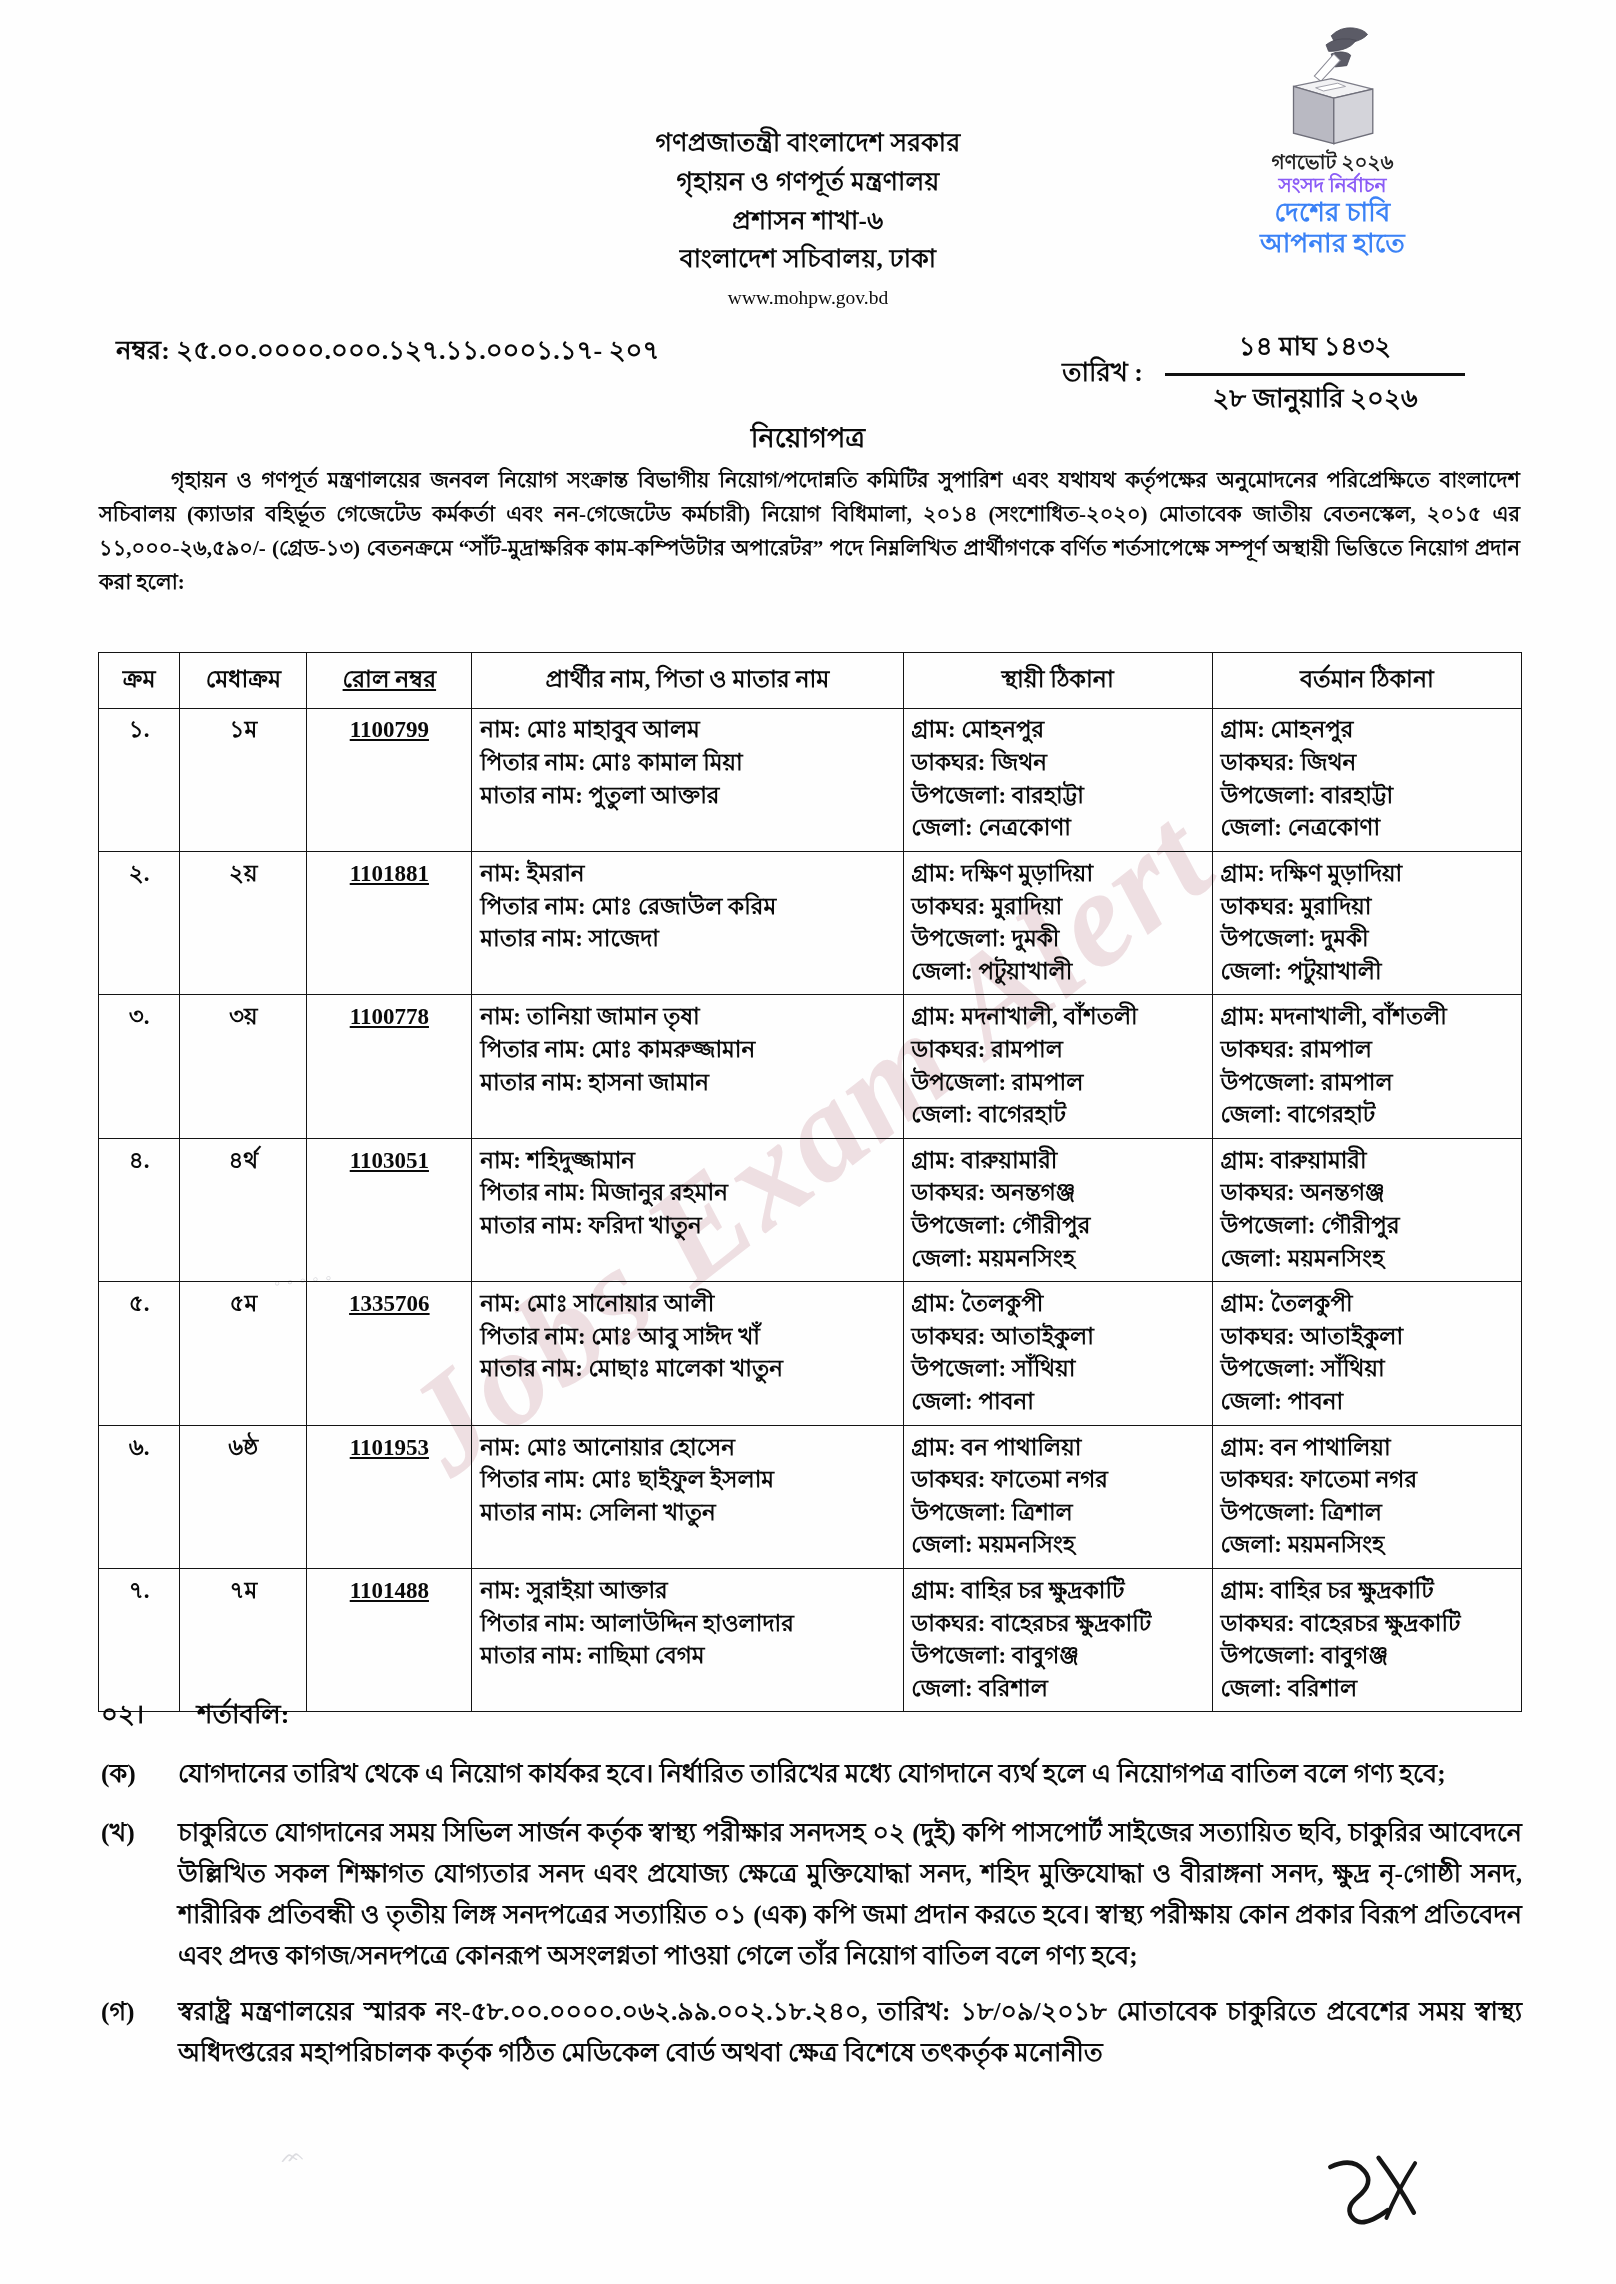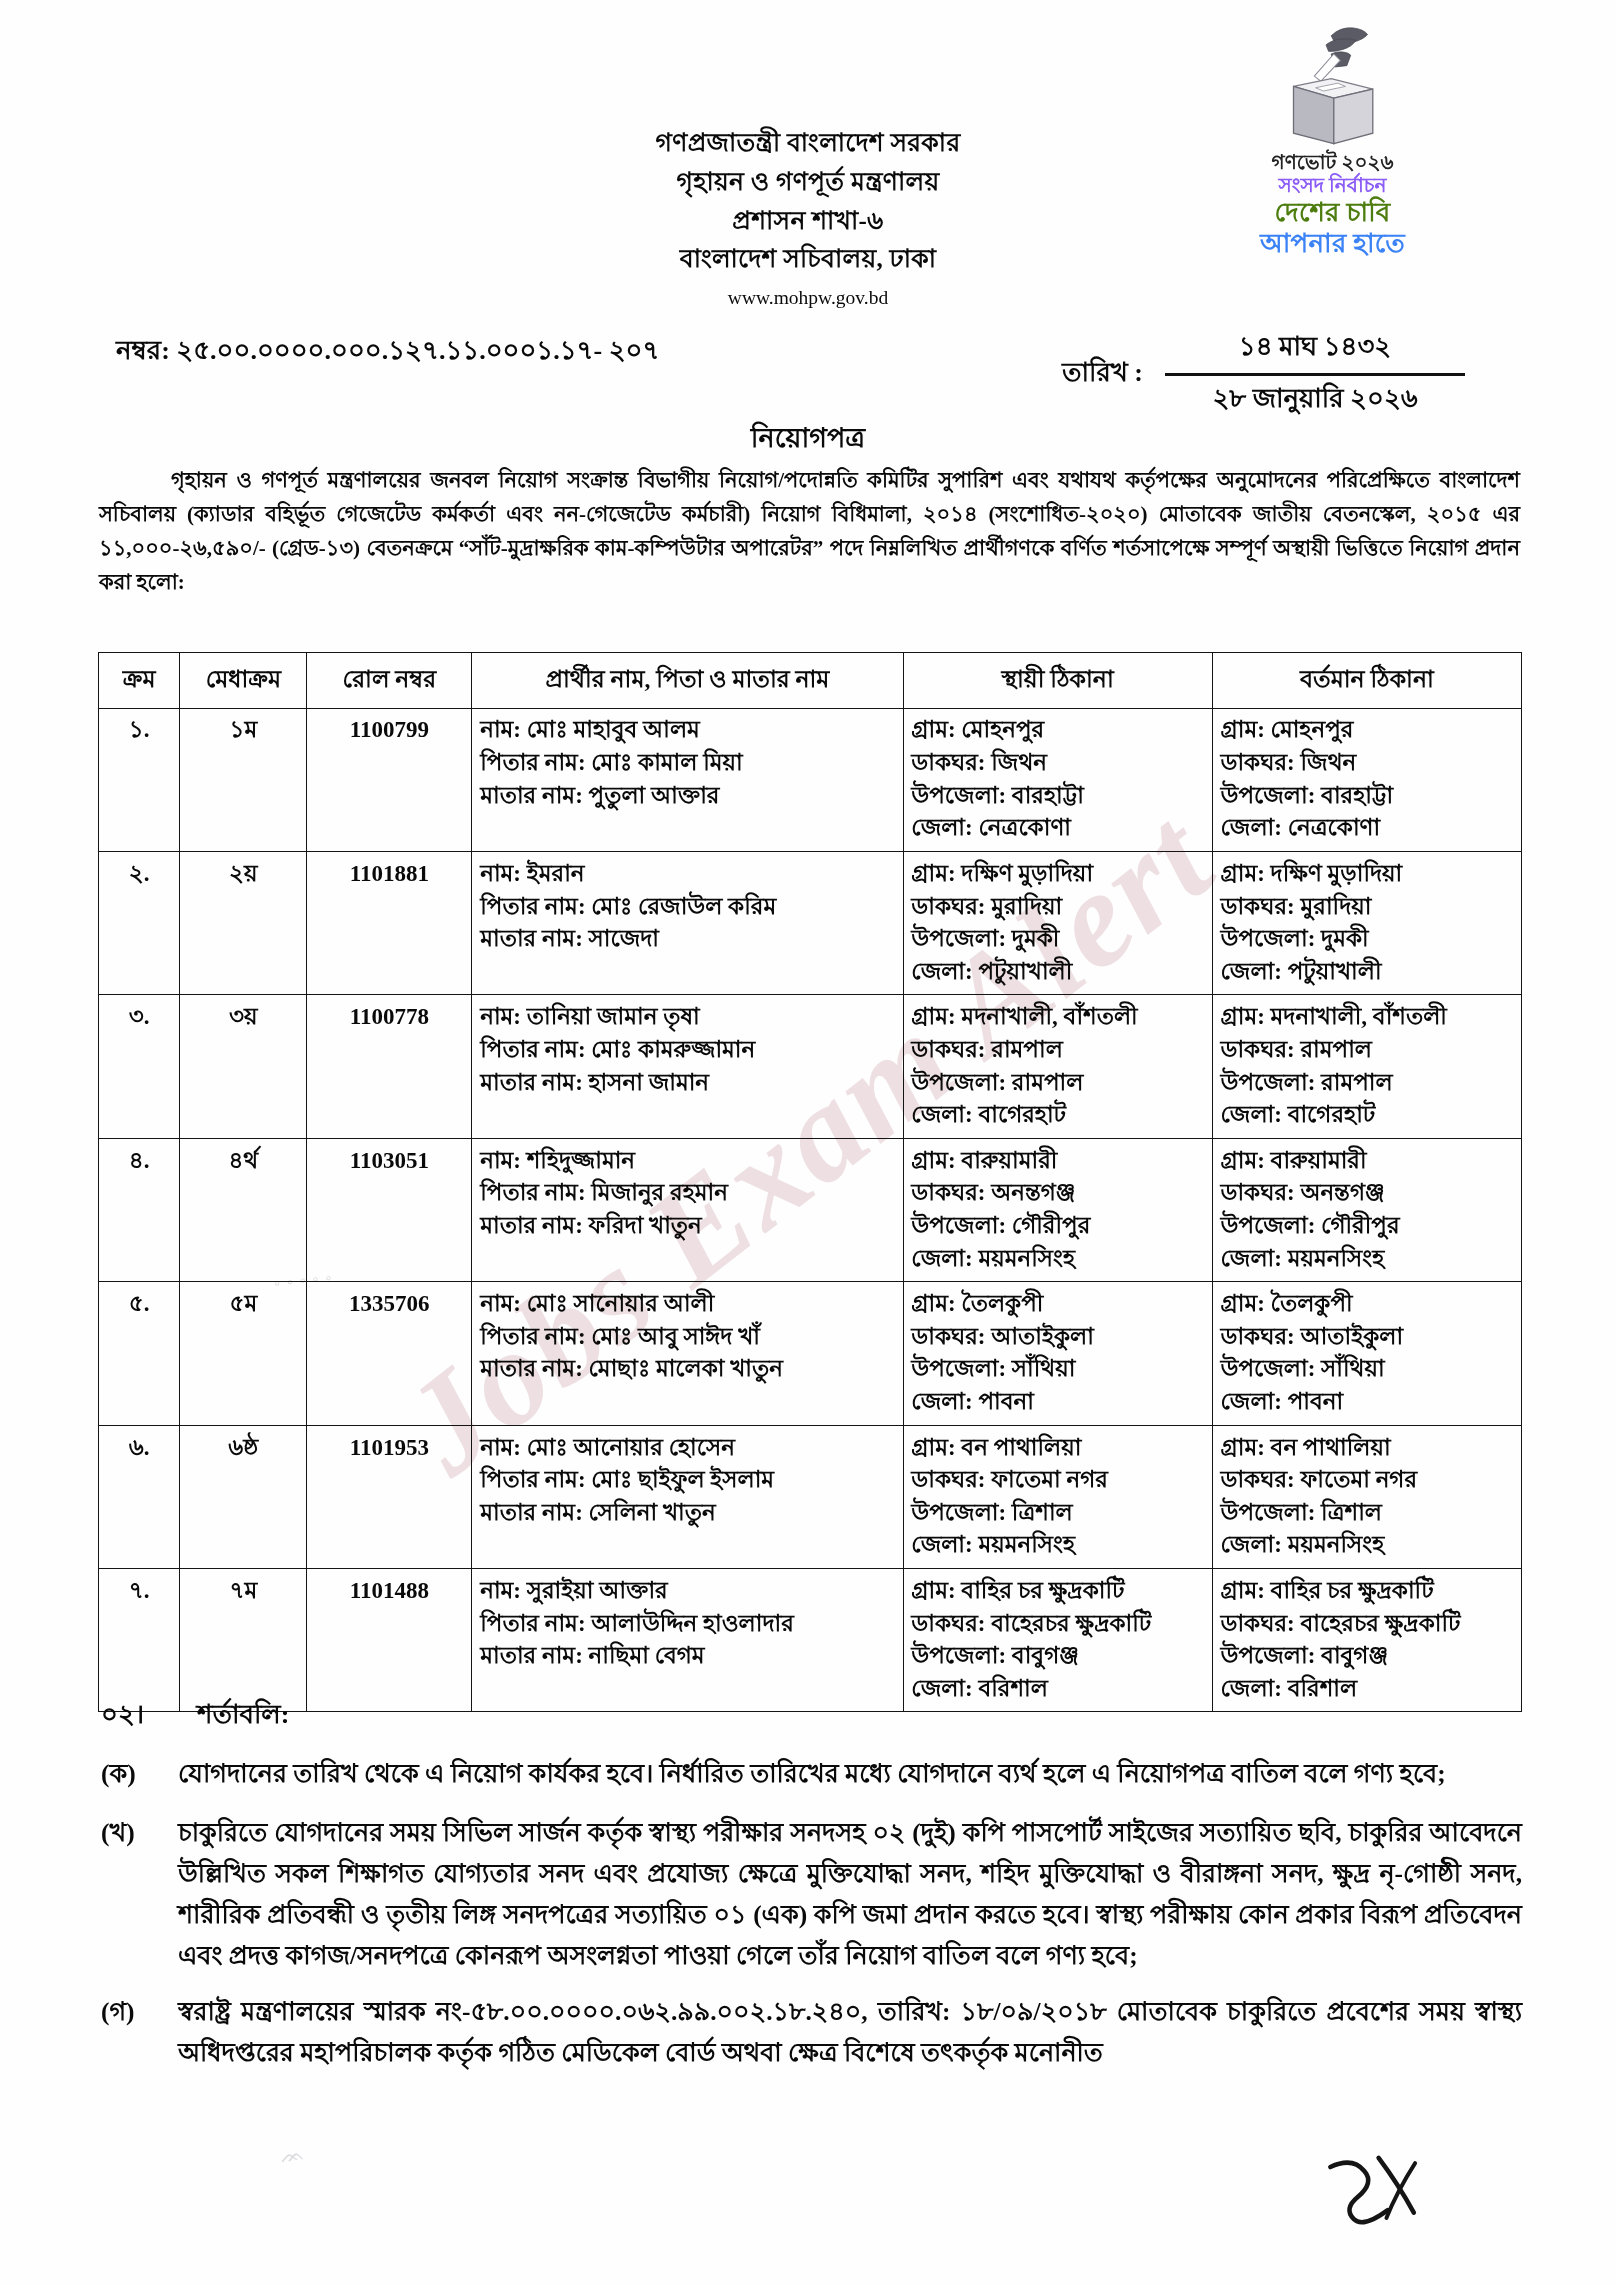--- a/index.html
+++ b/index.html
@@ -33,21 +33,21 @@
   }
   .gov-line{font-size:25px;font-weight:700;letter-spacing:0.3px;}
   .gov-url{font-size:19.5px;margin-top:3.9px;font-family:"Liberation Serif",serif;}
 
   
   .emblem{position:absolute;left:1202px;top:16.3px;width:261px;height:261px;text-align:center;}
   .emblem svg{display:block;margin:0 auto;}
   .emblem-cap{margin-top:-2.6px;line-height:1.18;}
   .ec1{font-size:20px;font-weight:700;color:#222;}
   .ec2{font-size:20px;font-weight:700;color:#8b5cf6;}
-  .ec3{font-size:26px;font-weight:800;color:#4d7c0f;letter-spacing:0.3px;}
+  .ec3{font-size:26px;font-weight:800;color:#3b82f6;letter-spacing:0.3px;}
   .ec4{font-size:26px;font-weight:800;color:#3b82f6;letter-spacing:0.3px;}
 
   
   .memoline{position:absolute;left:0;top:326px;width:1616px;height:85px;z-index:10;}
   .memo-no{position:absolute;left:116px;top:3.9px;font-size:26px;font-weight:700;white-space:nowrap;}
   .date-wrap{position:absolute;left:1062px;top:0px;display:flex;align-items:center;gap:22px;}
   .date-label{font-size:26px;font-weight:700;}
   .date-frac{display:flex;flex-direction:column;align-items:center;width:300px;}
   .date-frac .top{font-size:26px;font-weight:700;padding-bottom:2.6px;}
   .date-frac .rule{width:100%;height:3.3px;background:#111;}
@@ -63,21 +63,21 @@
   }
 
   
   .tbl{position:absolute;left:98px;top:652px;width:1424px;z-index:10;
        border-collapse:collapse;table-layout:fixed;}
   .tbl td,.tbl th{border:1.3px solid #141414;vertical-align:top;padding:5.9px 7.8px;margin-left:27px;}
   .tbl th{font-size:23.5px;font-weight:700;text-align:center;padding:7.8px 3.9px;}
   .tbl td{font-size:23px;line-height:1.42;font-weight:600;}
   .c-krom{width:68px;text-align:center;}
   .c-medha{width:111px;text-align:center;}
-  .c-roll{width:147px;text-align:center;font-family:"Liberation Serif",serif;font-size:25.4px;}
+  .c-roll{width:147px;text-align:center;font-family:"Liberation Serif",serif;font-size:25.4px;text-decoration:underline;}
   .c-name{width:398px;}
   .c-addr{width:283px;}
   .cellline{white-space:nowrap;}
 
   
   .cond-head{position:absolute;left:101px;top:1694px;z-index:10;
              font-size:26px;font-weight:700;}
   .cond-head .num{display:inline-block;width:96px;}
   .conds{position:absolute;left:101px;top:1753px;width:1421px;z-index:10;}
   .cond{display:flex;margin-bottom:14.3px;}

